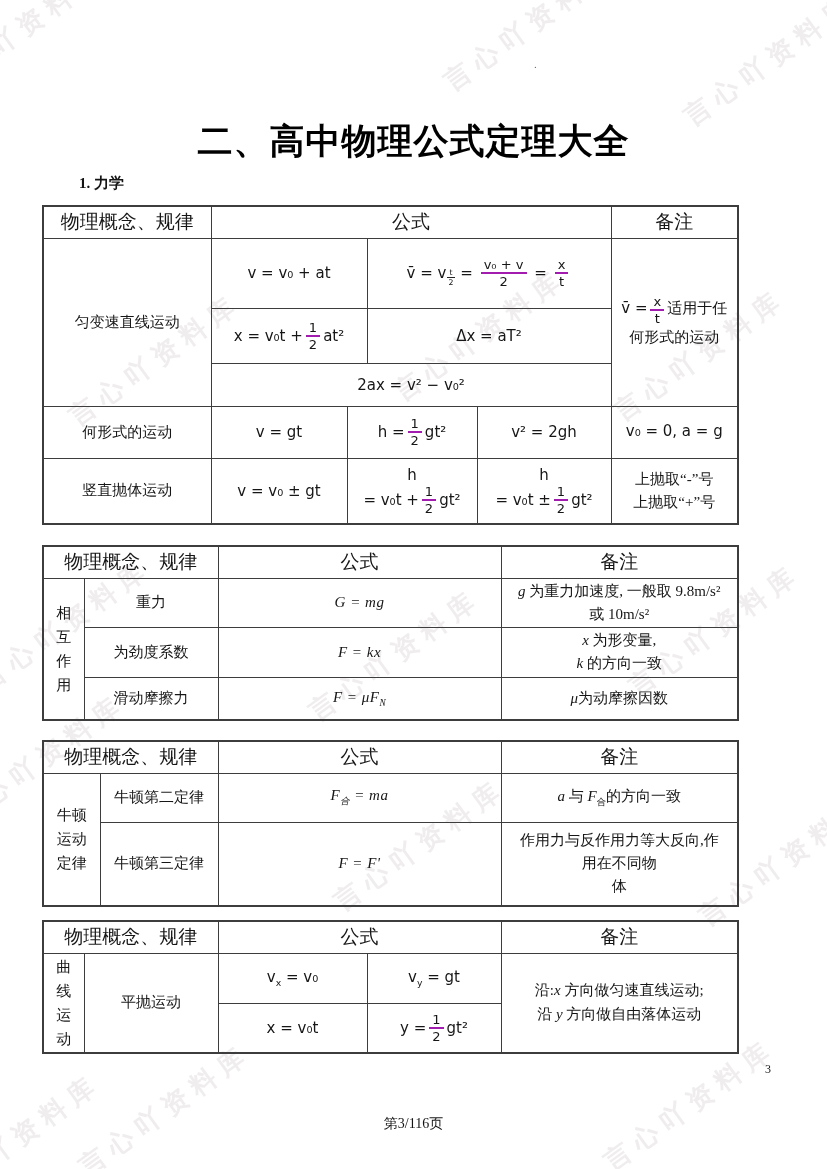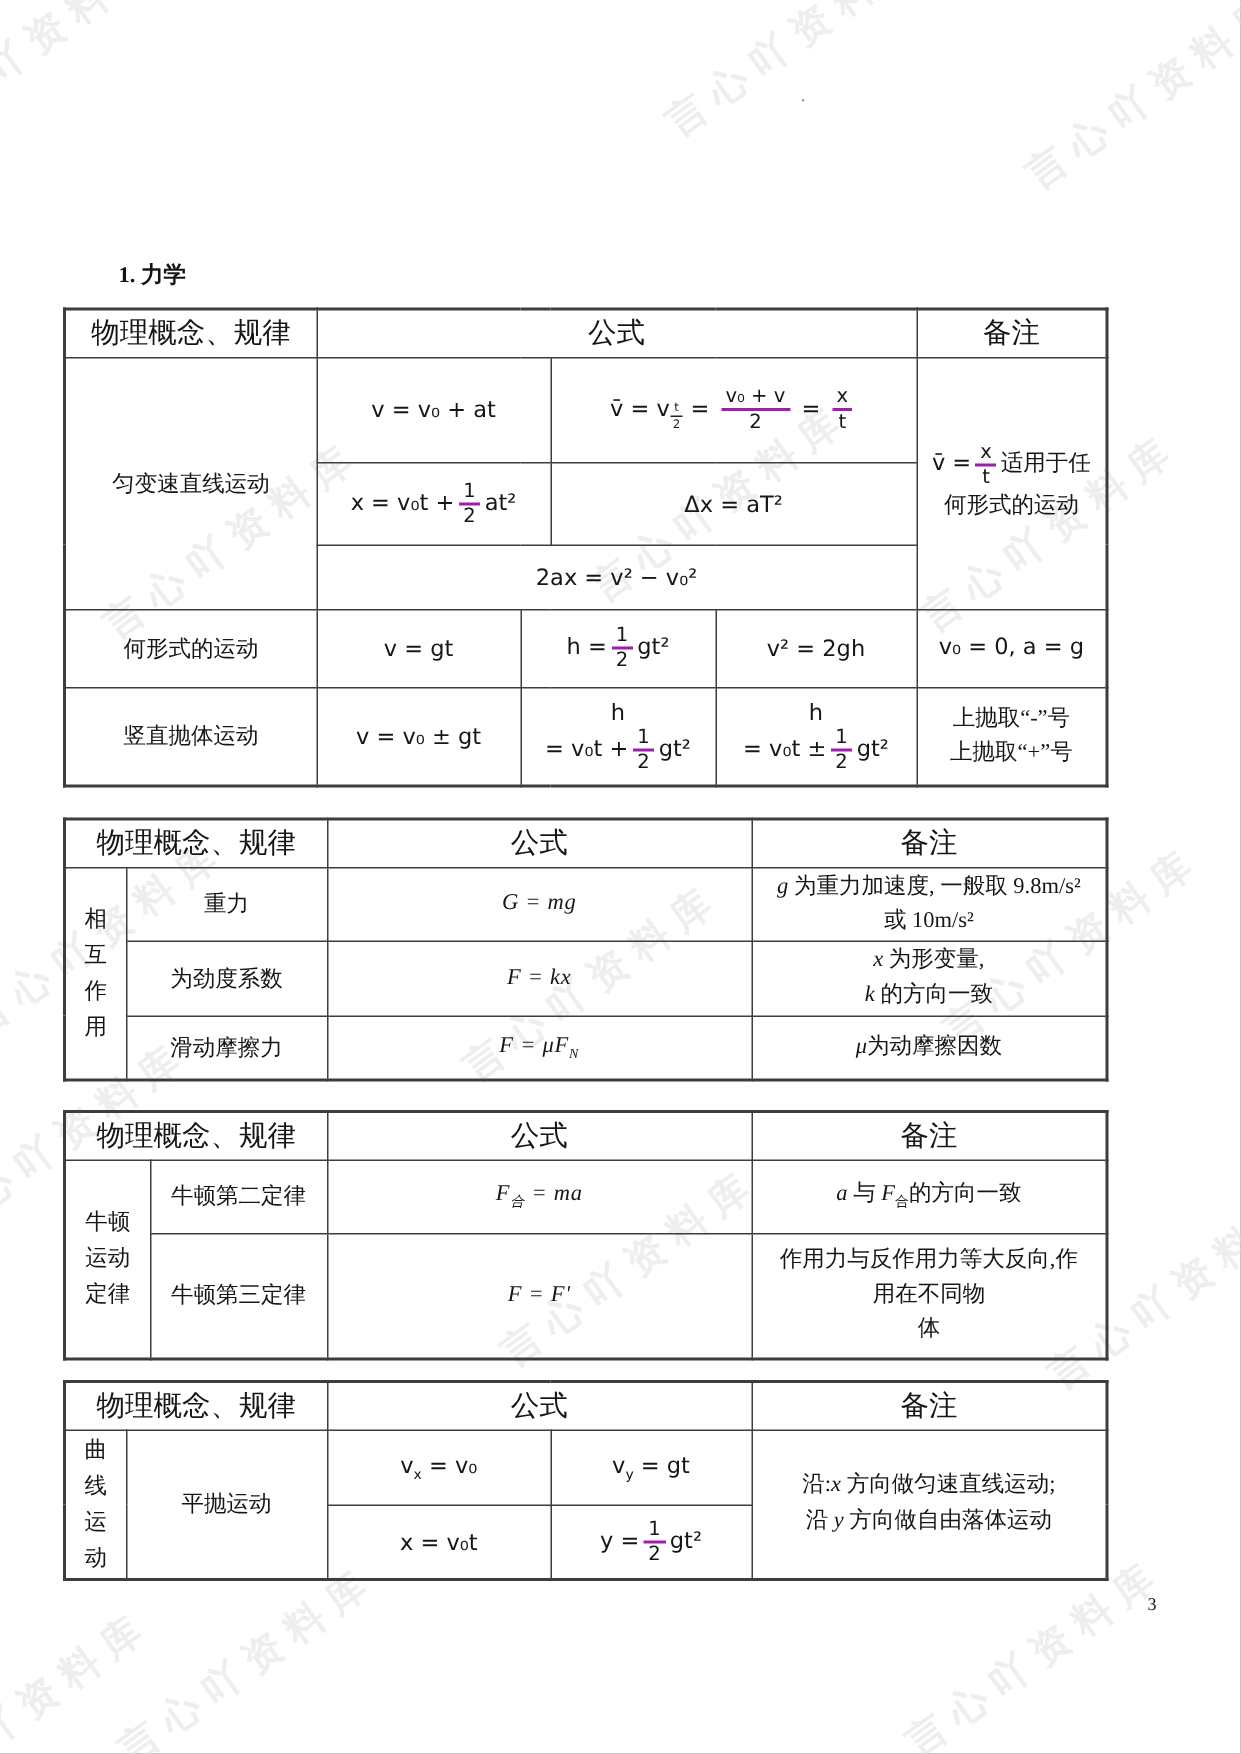--- a/index.html
+++ b/index.html
@@ -66,20 +66,21 @@
   <div class="wm" style="left:715px;top:630px">言心吖资料库</div>
   <div class="wm" style="left:40px;top:760px">言心吖资料库</div>
   <div class="wm" style="left:420px;top:845px">言心吖资料库</div>
   <div class="wm" style="left:785px;top:860px">言心吖资料库</div>
   <div class="wm" style="left:165px;top:1110px">言心吖资料库</div>
   <div class="wm" style="left:690px;top:1105px">言心吖资料库</div>
   <div class="wm" style="left:15px;top:1140px">言心吖资料库</div>
 
   <span class="stray">.</span>
 
+  <h1 class="title">二、高中物理公式定理大全</h1>
 
   <div class="section">1. 力学</div>
 
   <table class="tbl t1">
     <colgroup>
         <col style="width:168px">
         <col style="width:136px">
         <col style="width:20px">
         <col style="width:110px">
         <col style="width:134px">
@@ -233,14 +234,15 @@
       </td>
     </tr>
     <tr style="height:45px">
       <td class="math">x = v₀t</td>
       <td class="math"><span>y =</span><span class="frac"><span class="fn">1</span><span class="fd">2</span></span><span>gt²</span></td>
     </tr>
     </tbody>
   </table>
 
   <div class="corner">3</div>
+  <div class="footer">第3/116页</div>
 
 </div>
 
 </body></html>

